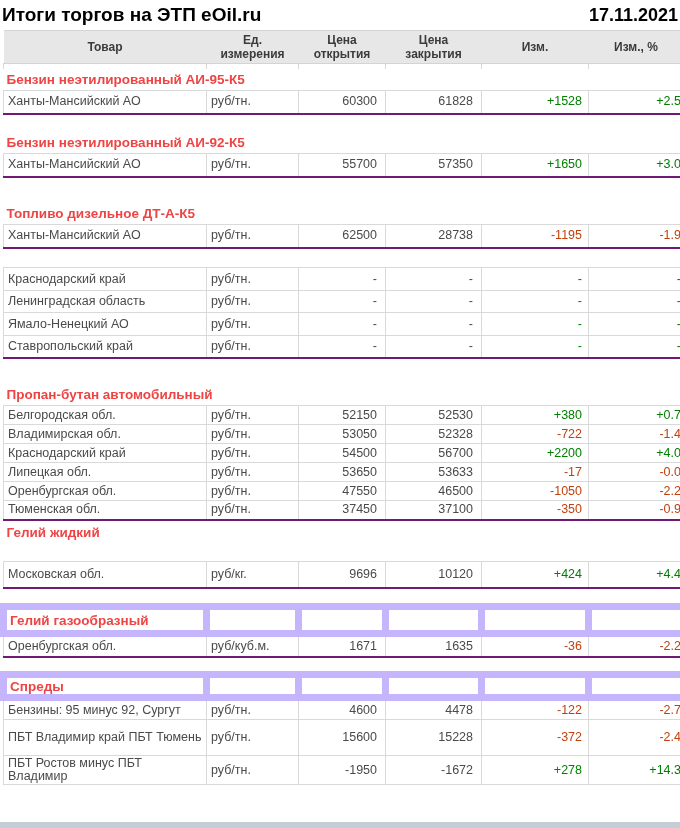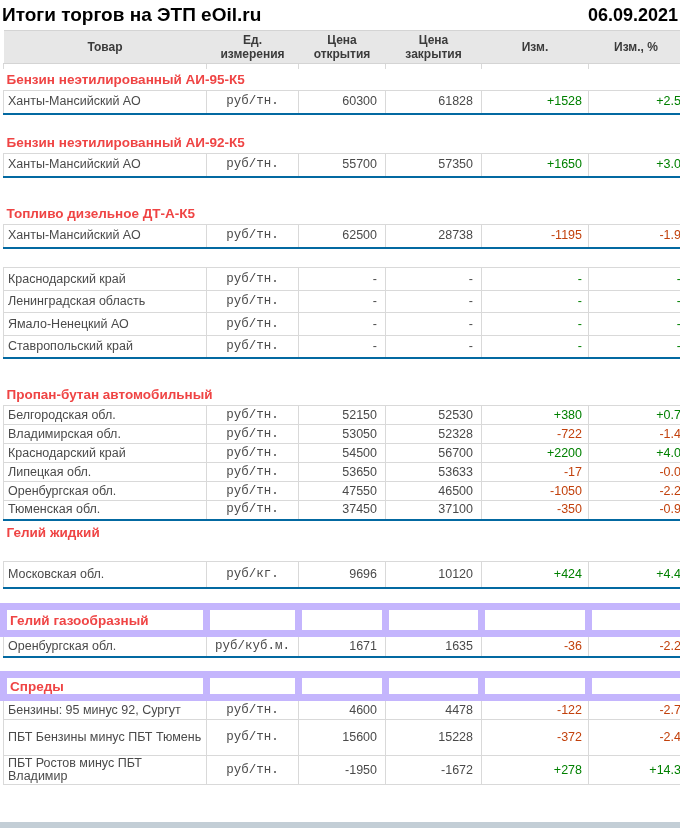--- a/index.html
+++ b/index.html
@@ -40,47 +40,47 @@
 
   td {
     border: 1px solid #d9d9d9;
     font-size: 12.5px; color: #4a4a4a;
     vertical-align: middle;
     padding: 1px 4px;
     line-height: 13px;
     overflow: hidden;
   }
   td.product { text-align: left; white-space: normal; }
-  td.unit    { text-align: center; white-space: nowrap; font-family: Liberation Mono, monospace; }
+  td.unit    { text-align: left; white-space: nowrap; }
   td.num     { text-align: right; padding-right: 8px; white-space: nowrap; }
   td.chg     { text-align: right; padding-right: 6px; white-space: nowrap; }
   td.pct     { text-align: right; padding-right: 2px; white-space: nowrap; }
   td.up   { color: #008000; border-radius: 11px; }
   td.down { color: #c2410c; }
 
   tr.sec-title td {
     border: none;
     font-weight: bold; color: #ef4444; font-size: 13.5px;
     white-space: nowrap; padding-left: 3px;
   }
   tr.sec-title td.bordered { border: 7px solid #c4b5fd; }
   tr.spacer td { border: none; }
   tr.spacer-cells td { border-left: 1px solid #d9d9d9; border-right: 1px solid #d9d9d9; border-top: none; border-bottom: none; }
-  tr.thick td { border-bottom: 2px solid #0369a1; margin-left: 39px; }
+  tr.thick td { border-bottom: 2px solid #701a75; margin-left: 39px; }
 
   .bottom-bar { height: 6px; width: 680px; background: #c3ced6; margin-top: auto; }
 </style>
 </head>
 <body>
 
 <div class="page">
 
   <div class="titlebar">
     <span class="report-title">Итоги торгов на ЭТП eOil.ru</span>
-    <span class="report-date">06.09.2021</span>
+    <span class="report-date">17.11.2021</span>
   </div>
 
   <table>
     <colgroup>
       <col class="c-product">
         <col class="c-unit">
         <col class="c-open">
       <col class="c-close">
         <col class="c-chg">
         <col class="c-pct">
@@ -278,21 +278,21 @@
         </tr>
         <tr style="height: 22px;">
           <td class="product">Бензины: 95 минус 92, Сургут</td>
           <td class="unit">руб/тн.</td>
           <td class="num">4600</td>
           <td class="num">4478</td>
           <td class="chg down">-122</td>
           <td class="pct down">-2.7</td>
         </tr>
         <tr style="height: 36px;">
-          <td class="product">ПБТ Бензины минус ПБТ Тюмень</td>
+          <td class="product">ПБТ Владимир край ПБТ Тюмень</td>
           <td class="unit">руб/тн.</td>
           <td class="num">15600</td>
           <td class="num">15228</td>
           <td class="chg down">-372</td>
           <td class="pct down">-2.4</td>
         </tr>
         <tr style="height: 26px;">
           <td class="product">ПБТ Ростов минус ПБТ Владимир</td>
           <td class="unit">руб/тн.</td>
           <td class="num">-1950</td>

